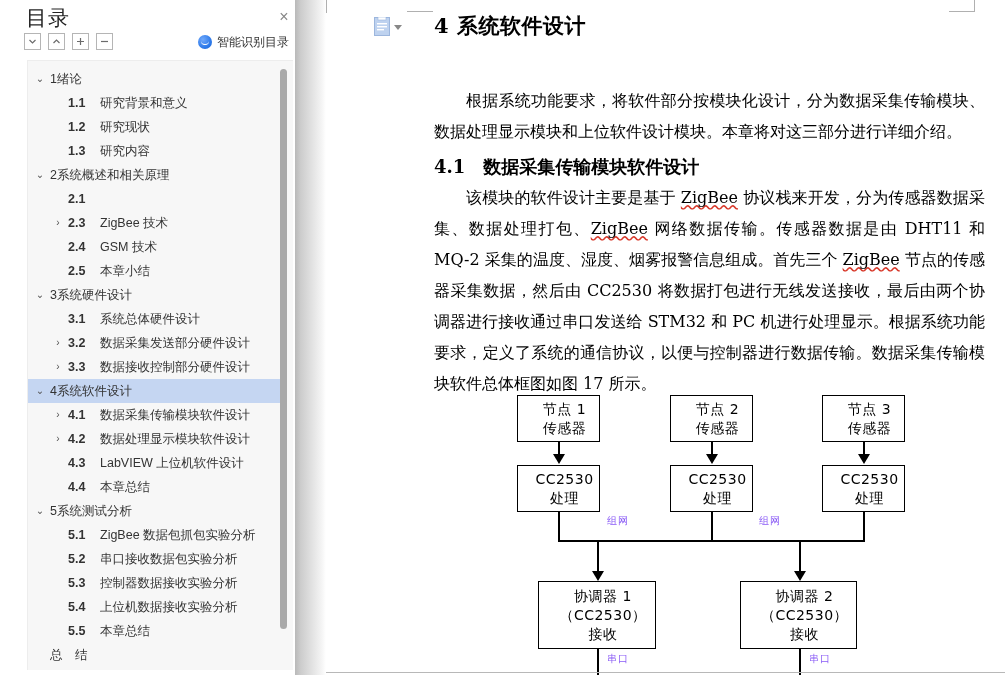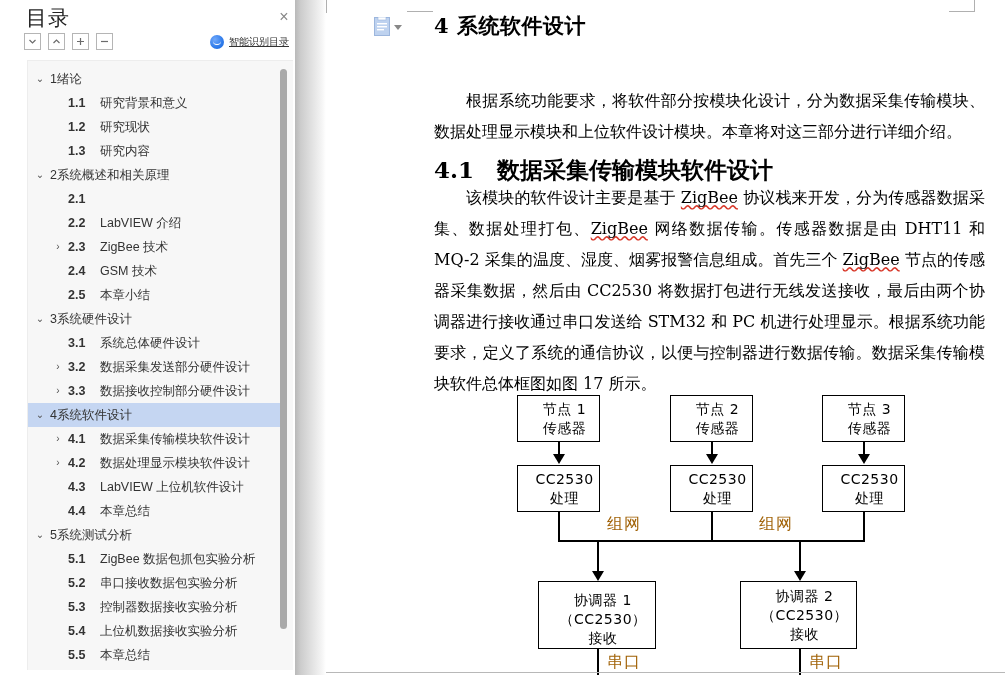--- a/index.html
+++ b/index.html
@@ -79,23 +79,22 @@
   }
   #smart-toc .s-icon::before {
     content: "";
     position: absolute;
     left: 3px; top: 5px;
     width: 8px; height: 4px;
     border-bottom: 1.5px solid #ffffff;
     border-radius: 0 0 6px 6px;
   }
   #smart-toc .s-label {
-    font-size: 10px;
+    font-size: 12px;
     color: #333333;
-    text-decoration: underline;
   }
 
   #toc-list-box {
     position: absolute;
     left: 19px; top: 60px;
     width: 267px; height: 610px;
     background: #f7f7f7;
     border: 1px solid #ededed;
     border-bottom: none;
     box-sizing: border-box;
@@ -245,21 +244,21 @@
     color: #000000;
     font-family: "DejaVu Serif", "Liberation Serif", serif;
     text-align: justify;
     text-indent: 2em;
   }
   #para1 { left: 0; top: 85px; width: 551px; }
   h2.h-sec {
     margin: 0;
     position: absolute;
     left: 0; top: 155px;
-    font-size: 23px;
+    font-size: 18px;
     font-weight: bold;
     color: #000000;
     font-family: "DejaVu Serif", "Liberation Serif", serif;
     white-space: nowrap;
   }
   #para2 { left: 0; top: 182px; width: 551px; }
   .misspell {
     text-decoration: underline wavy #d8392b;
     text-decoration-skip-ink: none;
   }
@@ -296,22 +295,22 @@
   .farrow {
     position: absolute;
     width: 0; height: 0;
     border-left: 6px solid transparent;
     border-right: 6px solid transparent;
     border-top: 10px solid #000000;
   }
   .flabel {
     position: absolute;
     font-family: Liberation Sans, sans-serif;
-    font-size: 16px;
-    color: #a16207;
+    font-size: 10px;
+    color: #8b5cf6;
     letter-spacing: 1px;
     white-space: nowrap;
   }
   #page-bottom-rule {
     position: absolute;
     left: 326px; top: 672px;
     width: 679px; height: 0;
     border-top: 1.5px solid #b8b8b8;
   }
 </style>
@@ -374,24 +373,20 @@
             <span class="txt">研究内容</span>
           </div>
           <div class="toc-row lvl1">
             <span class="arrow">⌄</span>
             <span class="num">2系统概述和相关原理</span>
           </div>
           <div class="toc-row lvl2">
             <span class="num">2.1</span>
           </div>
           <div class="toc-row lvl2">
-            <span class="num">2.2</span>
-            <span class="txt">LabVIEW 介绍</span>
-          </div>
-          <div class="toc-row lvl2">
             <span class="arrow">›</span>
             <span class="num">2.3</span>
             <span class="txt">ZigBee 技术</span>
           </div>
           <div class="toc-row lvl2">
             <span class="num">2.4</span>
             <span class="txt">GSM 技术</span>
           </div>
           <div class="toc-row lvl2">
             <span class="num">2.5</span>
@@ -540,21 +535,21 @@
     <div class="fline h" style="left:232px; top:154px; width:307px;"></div>
 
     <div class="flabel" style="left:281px; top:128px;">组网</div>
     <div class="flabel" style="left:433px; top:128px;">组网</div>
 
     <div class="fline v" style="left:271px; top:154px; height:33px;"></div>
     <div class="farrow" style="left:266px; top:185px;"></div>
     <div class="fline v" style="left:473px; top:154px; height:33px;"></div>
     <div class="farrow" style="left:468px; top:185px;"></div>
 
-    <div class="fbox" style="left:212px; top:195px; width:118px; height:68px;justify-content:flex-end;">
+    <div class="fbox" style="left:212px; top:195px; width:118px; height:68px;">
       <span>协调器 1</span>
       <span>（CC2530）</span>
       <span>接收</span>
     </div>
     <div class="fbox" style="left:414px; top:195px; width:117px; height:68px;">
       <span>协调器 2</span>
       <span>（CC2530）</span>
       <span>接收</span>
     </div>
 

